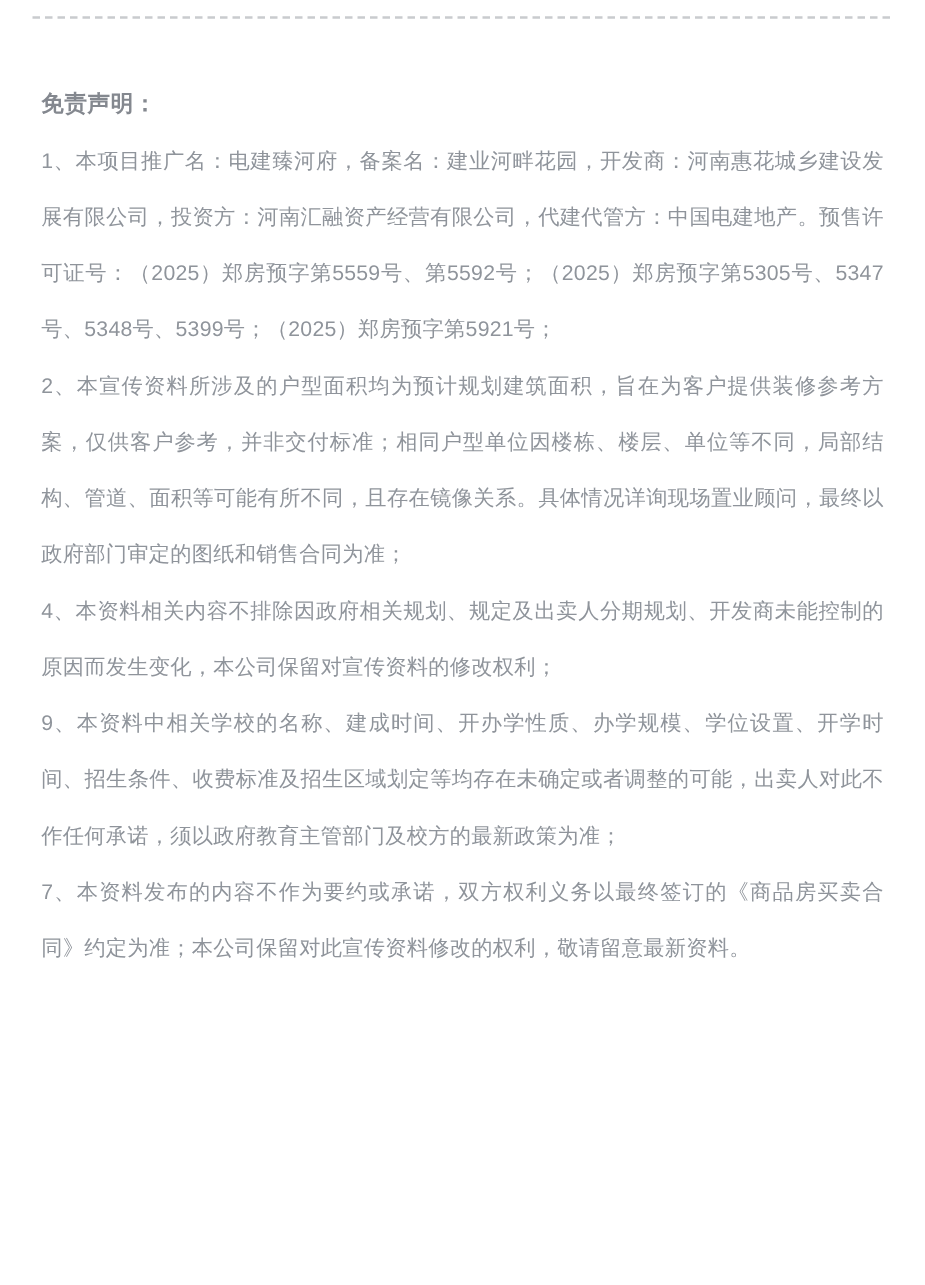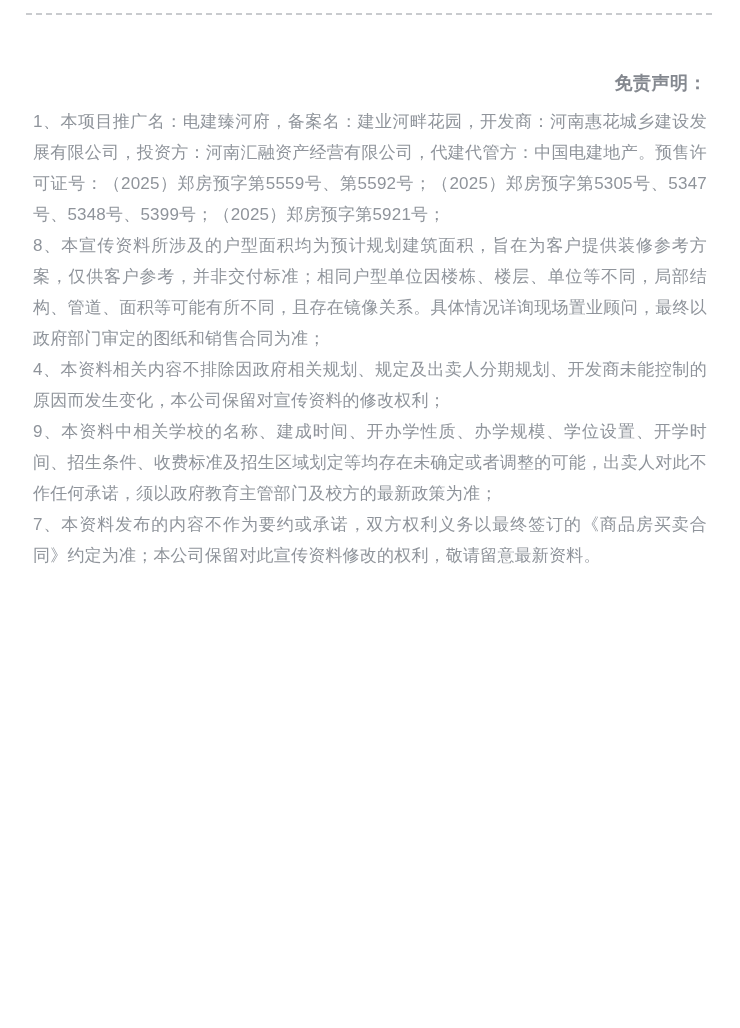--- a/index.html
+++ b/index.html
@@ -25,37 +25,36 @@
     left: 33px;
     right: 33px;
   }
   .heading {
     margin: 0;
     font-size: 18px;
     font-weight: 700;
     line-height: 45px;
     color: #84888f;
     letter-spacing: 0.5px;
-    text-align: right;
   }
   .para {
     margin: 0;
     font-size: 17px;
-    line-height: 31px;
+    line-height: 45px;
     color: #8f949b;
     text-align: justify;
     letter-spacing: 0.2px;
   }
 </style>
 </head>
 <body>
 
 <div class="page">
   <div class="divider"></div>
   <div class="content">
     <h1 class="heading">免责声明：</h1>
     <p class="para">1、本项目推广名：电建臻河府，备案名：建业河畔花园，开发商：河南惠花城乡建设发展有限公司，投资方：河南汇融资产经营有限公司，代建代管方：中国电建地产。预售许可证号：（2025）郑房预字第5559号、第5592号；（2025）郑房预字第5305号、5347号、5348号、5399号；（2025）郑房预字第5921号；</p>
-    <p class="para">8、本宣传资料所涉及的户型面积均为预计规划建筑面积，旨在为客户提供装修参考方案，仅供客户参考，并非交付标准；相同户型单位因楼栋、楼层、单位等不同，局部结构、管道、面积等可能有所不同，且存在镜像关系。具体情况详询现场置业顾问，最终以政府部门审定的图纸和销售合同为准；</p>
+    <p class="para">2、本宣传资料所涉及的户型面积均为预计规划建筑面积，旨在为客户提供装修参考方案，仅供客户参考，并非交付标准；相同户型单位因楼栋、楼层、单位等不同，局部结构、管道、面积等可能有所不同，且存在镜像关系。具体情况详询现场置业顾问，最终以政府部门审定的图纸和销售合同为准；</p>
     <p class="para">4、本资料相关内容不排除因政府相关规划、规定及出卖人分期规划、开发商未能控制的原因而发生变化，本公司保留对宣传资料的修改权利；</p>
     <p class="para">9、本资料中相关学校的名称、建成时间、开办学性质、办学规模、学位设置、开学时间、招生条件、收费标准及招生区域划定等均存在未确定或者调整的可能，出卖人对此不作任何承诺，须以政府教育主管部门及校方的最新政策为准；</p>
     <p class="para">7、本资料发布的内容不作为要约或承诺，双方权利义务以最终签订的《商品房买卖合同》约定为准；本公司保留对此宣传资料修改的权利，敬请留意最新资料。</p>
   </div>
 </div>
 
 </body></html>

